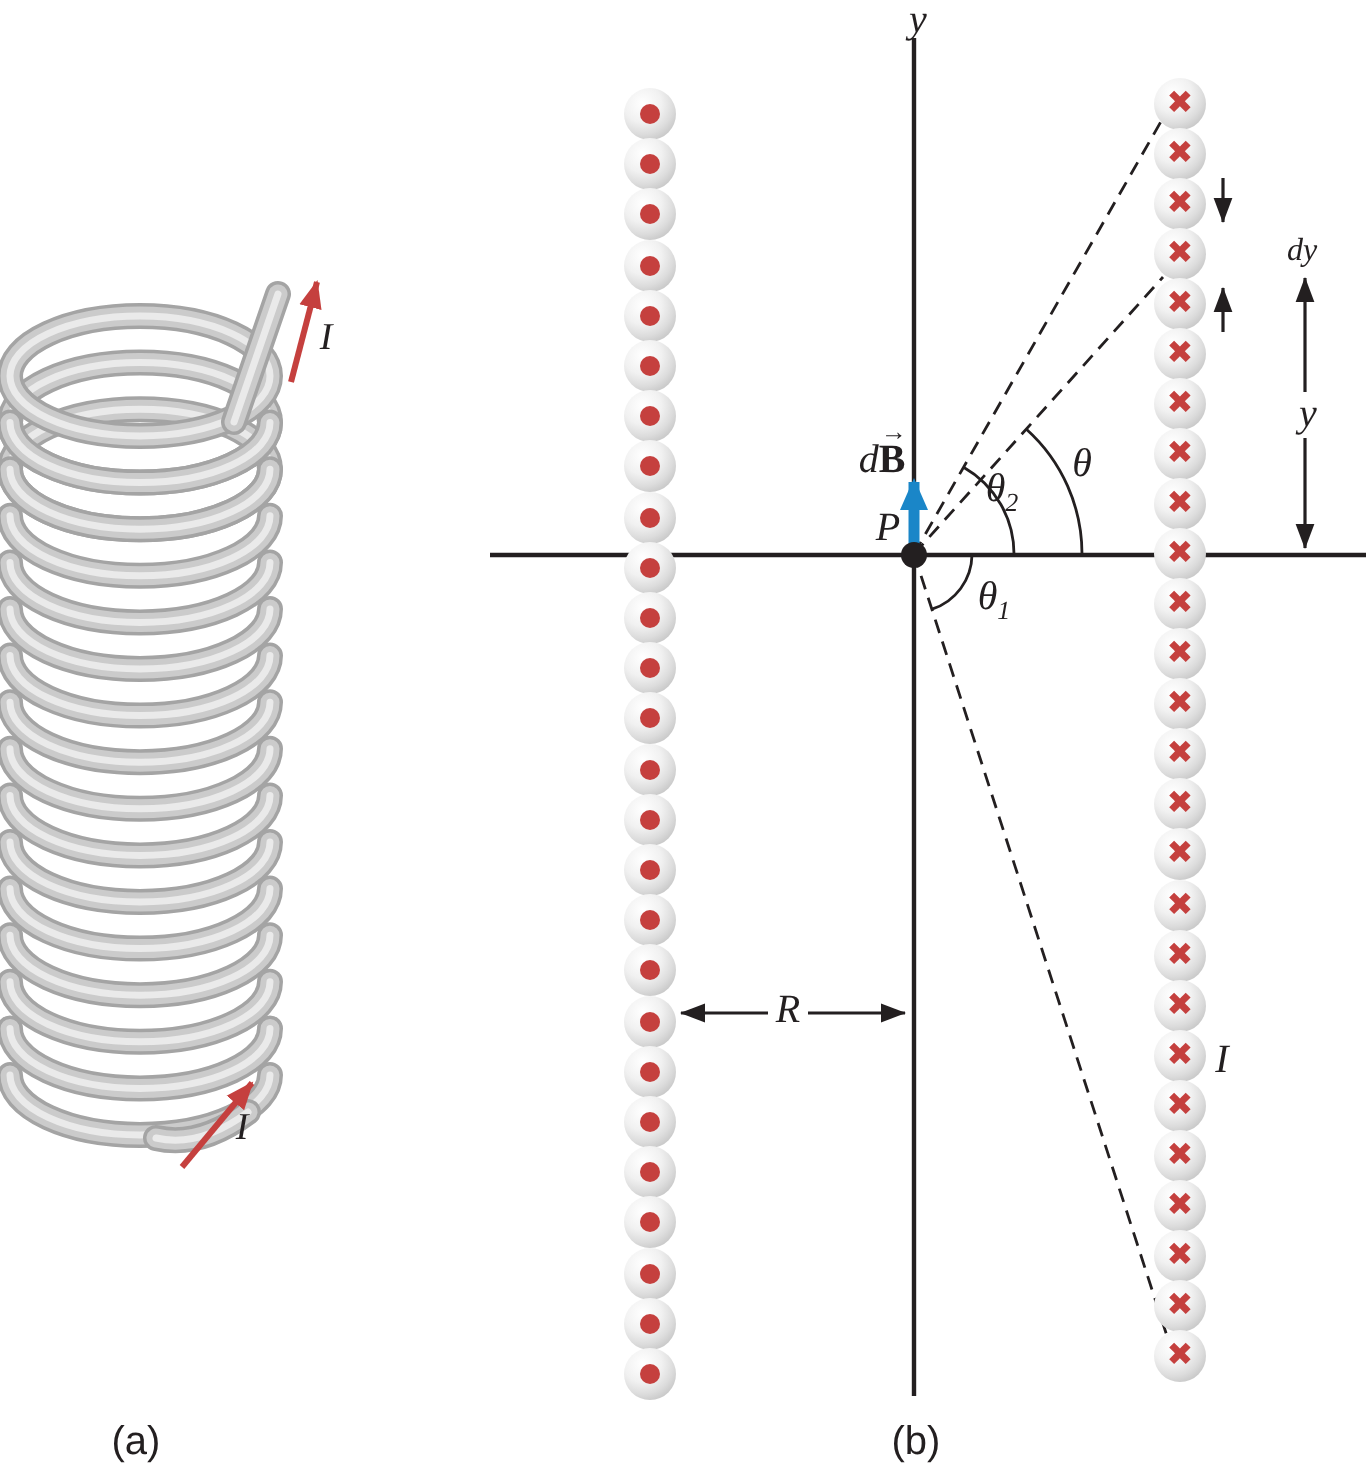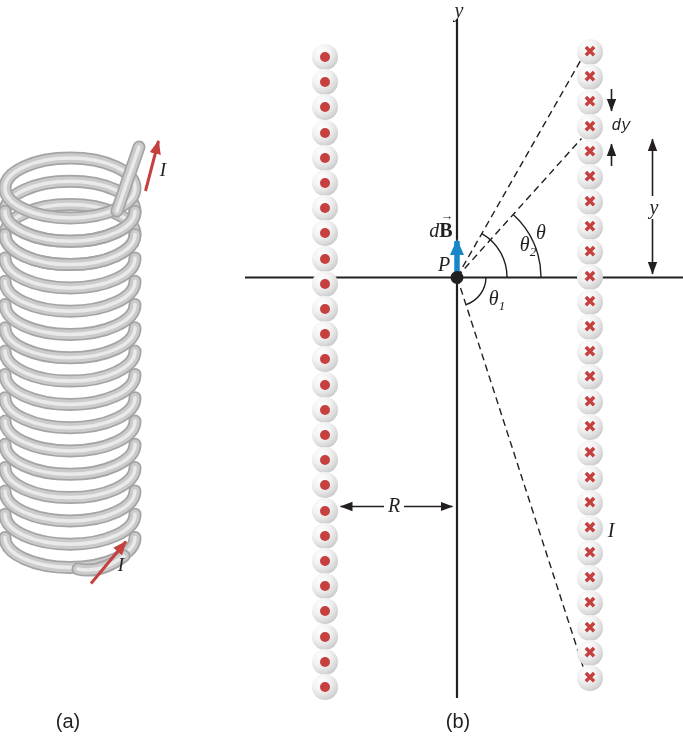--- a/index.html
+++ b/index.html
@@ -347,31 +347,31 @@
     </div>
 
   <div class="lbl" style="left:459px;top:10px;">y</div>
 
   <div class="lbl" id="db-label" style="left:441px;top:230px;">
     <span>d</span><span class="bvec"><span>B</span><span class="vec">→</span></span>
   </div>
 
   <div class="lbl" style="left:444px;top:264px;">P</div>
 
-  <div class="lbl" style="left:528px;top:246px;">
+  <div class="lbl" style="left:501px;top:246px;">
     <span>θ</span><span class="sub">2</span>
   </div>
 
   <div class="lbl" style="left:541px;top:232px;">θ</div>
 
   <div class="lbl" style="left:497px;top:300px;">
     <span>θ</span><span class="sub">1</span>
   </div>
 
-  <div class="lbl" id="dy-label" style="left:621px;top:126px;font-family:Liberation Mono, monospace;">dy</div>
+  <div class="lbl" id="dy-label" style="left:651px;top:126px;">dy</div>
 
   <div class="lbl" style="left:654px;top:207px;">y</div>
 
   <div class="lbl" style="left:394px;top:505px;">R</div>
 
   <div class="lbl" style="left:611px;top:530px;">I</div>
 
   <div class="lbl" style="left:163px;top:169px;font-size:19px;">I</div>
 
   <div class="lbl" style="left:121px;top:564px;font-size:19px;">I</div>

